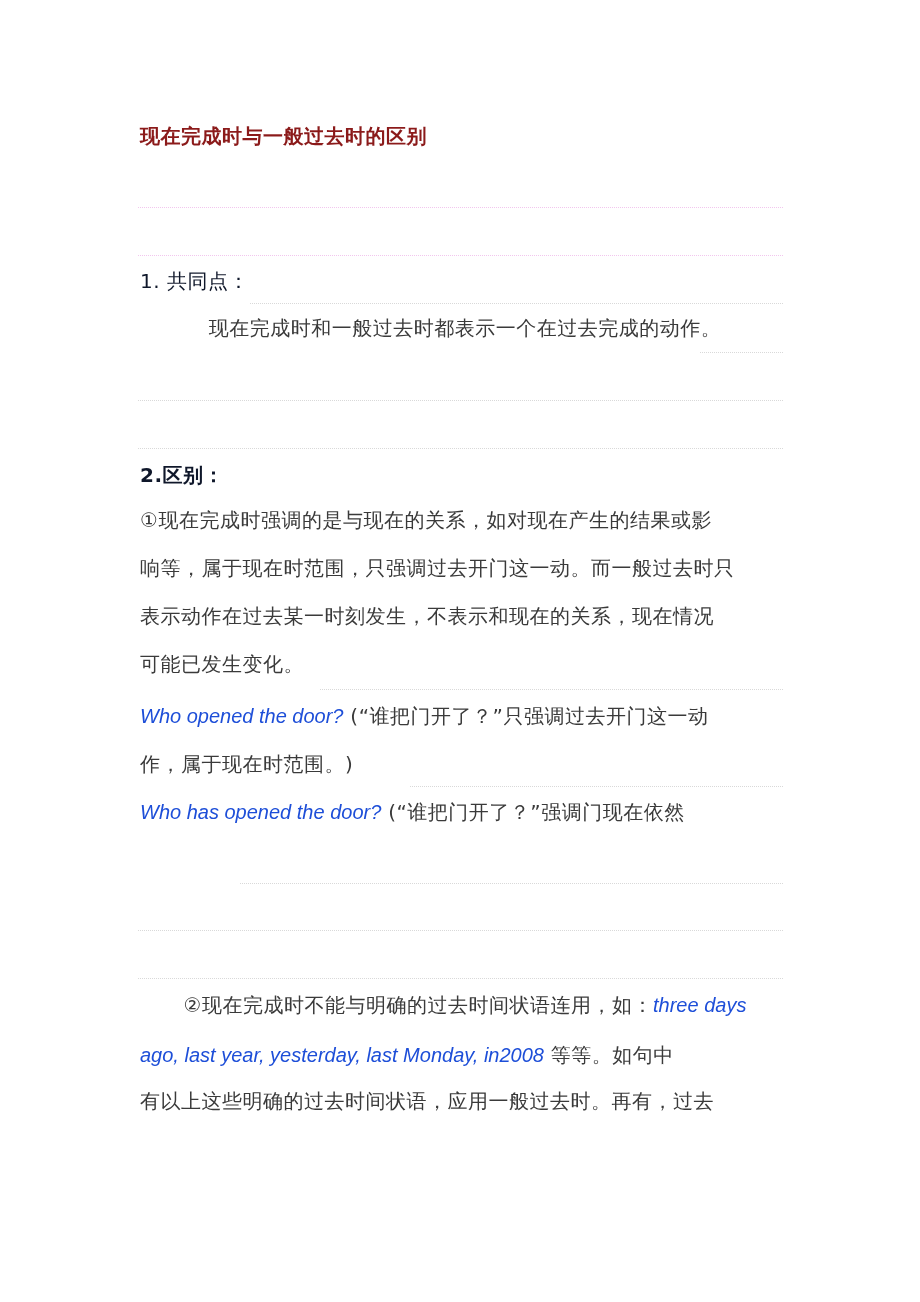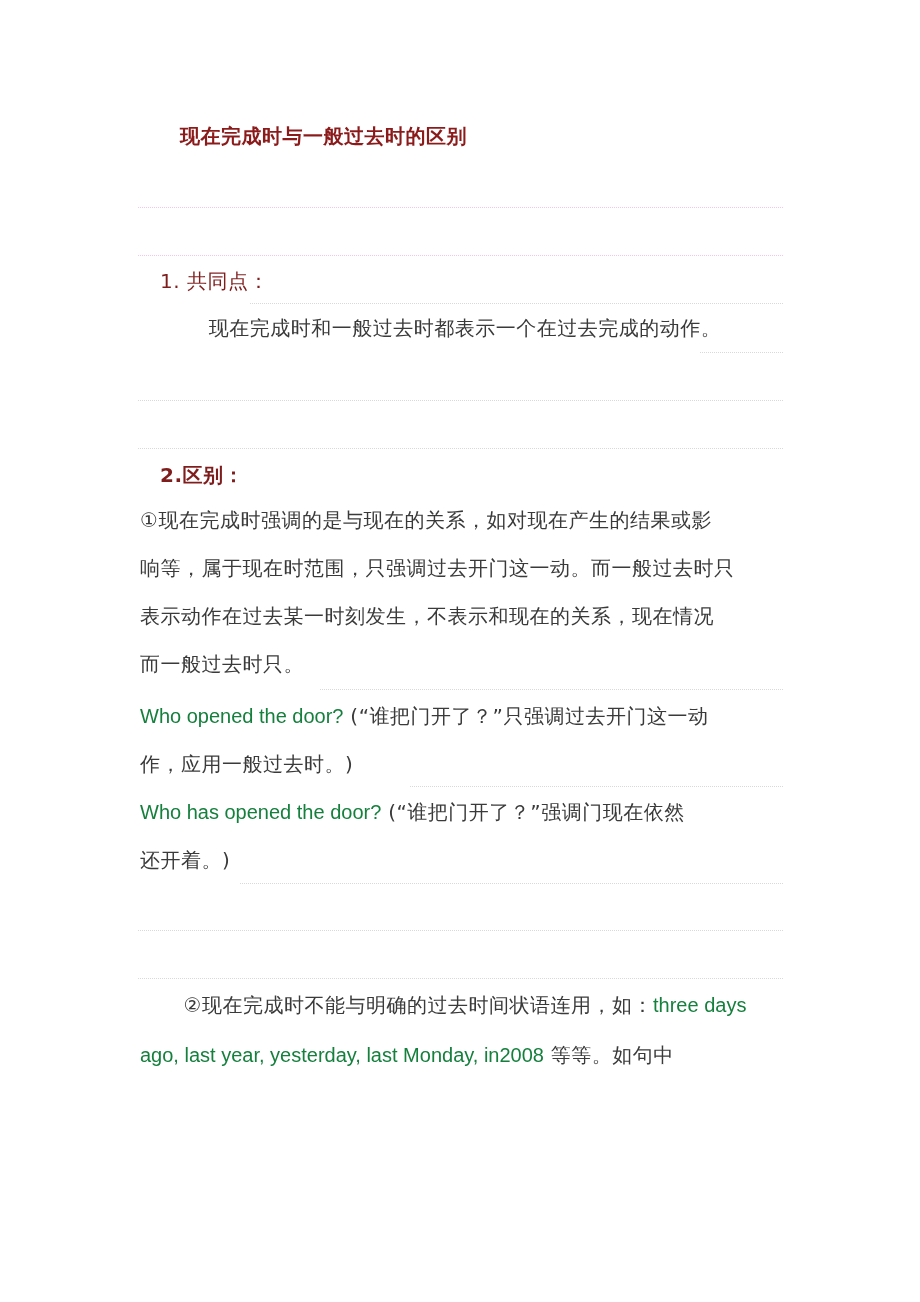--- a/index.html
+++ b/index.html
@@ -24,21 +24,20 @@
     .title {
       position: absolute;
       left: 140px;
       top: 122px;
       font-size: 20px;
       line-height: 28px;
       color: #8b1a1a;
       font-weight: bold;
       letter-spacing: 0.5px;
       font-family: "DejaVu Sans", "Liberation Sans", sans-serif;
-      margin-left: 40px;
     }
     .rule {
       position: absolute;
       left: 138px;
       width: 645px;
       height: 0;
       border-top: 1px dotted #d9d9d9;
     }
     .rule.pink { border-top-color: #f2c6ee; }
     .rule.short { left: 250px; width: 533px; }
@@ -48,28 +47,28 @@
       left: 140px;
       width: 650px;
       font-size: 20px;
       line-height: 30px;
       white-space: nowrap;
       color: #3a3a3a;
       letter-spacing: 0.5px;
       font-family: "DejaVu Sans", "Liberation Sans", sans-serif;
     }
     .line.heading {
-      color: #7f1d1d;
-      margin-left: 20px;
+      color: #0f172a;
     }
     .line.heading.bold { font-weight: bold; }
     .en {
       font-family: "Liberation Sans", "DejaVu Sans", sans-serif;
-      color: #15803d;
+      color: #1d4ed8;
       letter-spacing: 0;
+      font-style: italic;
     }
   </style>
 </head>
 <body>
 
 <div class="page">
 
   <div class="title">现在完成时与一般过去时的区别</div>
 
   <div class="rule pink" style="top:207px;"></div>
@@ -83,40 +82,40 @@
 
   <div class="rule tail" style="top:352px;"></div>
   <div class="rule" style="top:400px;"></div>
   <div class="rule" style="top:448px;"></div>
 
   <div class="line heading bold" style="top:460px;">2.区别：</div>
 
   <div class="line" style="top:505px;">①现在完成时强调的是与现在的关系，如对现在产生的结果或影</div>
   <div class="line" style="top:553px;">响等，属于现在时范围，只强调过去开门这一动。而一般过去时只</div>
   <div class="line" style="top:601px;">表示动作在过去某一时刻发生，不表示和现在的关系，现在情况</div>
-  <div class="line" style="top:649px;">而一般过去时只。</div>
+  <div class="line" style="top:649px;">可能已发生变化。</div>
 
   <div class="rule short" style="top:689px; left:320px; width:463px;"></div>
 
   <div class="line" style="top:701px;">
     <span class="en">Who opened the door?</span><span> (“谁把门开了？”只强调过去开门这一动</span>
   </div>
-  <div class="line" style="top:749px;">作，应用一般过去时。)</div>
+  <div class="line" style="top:749px;">作，属于现在时范围。)</div>
 
   <div class="rule short" style="top:786px; left:410px; width:373px;"></div>
 
   <div class="line" style="top:797px;">
     <span class="en">Who has opened the door?</span><span> (“谁把门开了？”强调门现在依然</span>
   </div>
-  <div class="line" style="top:845px;">还开着。)</div>
 
   <div class="rule short" style="top:883px; left:240px; width:543px;"></div>
   <div class="rule" style="top:930px;"></div>
   <div class="rule" style="top:978px;"></div>
 
   <div class="line" style="top:990px;text-align:center;">
     <span>②现在完成时不能与明确的过去时间状语连用，如：</span><span class="en">three days</span>
   </div>
   <div class="line" style="top:1040px;">
     <span class="en">ago, last year, yesterday, last Monday, in2008</span><span> 等等。如句中</span>
   </div>
+  <div class="line" style="top:1086px;">有以上这些明确的过去时间状语，应用一般过去时。再有，过去</div>
 
 </div>
 
 </body></html>

